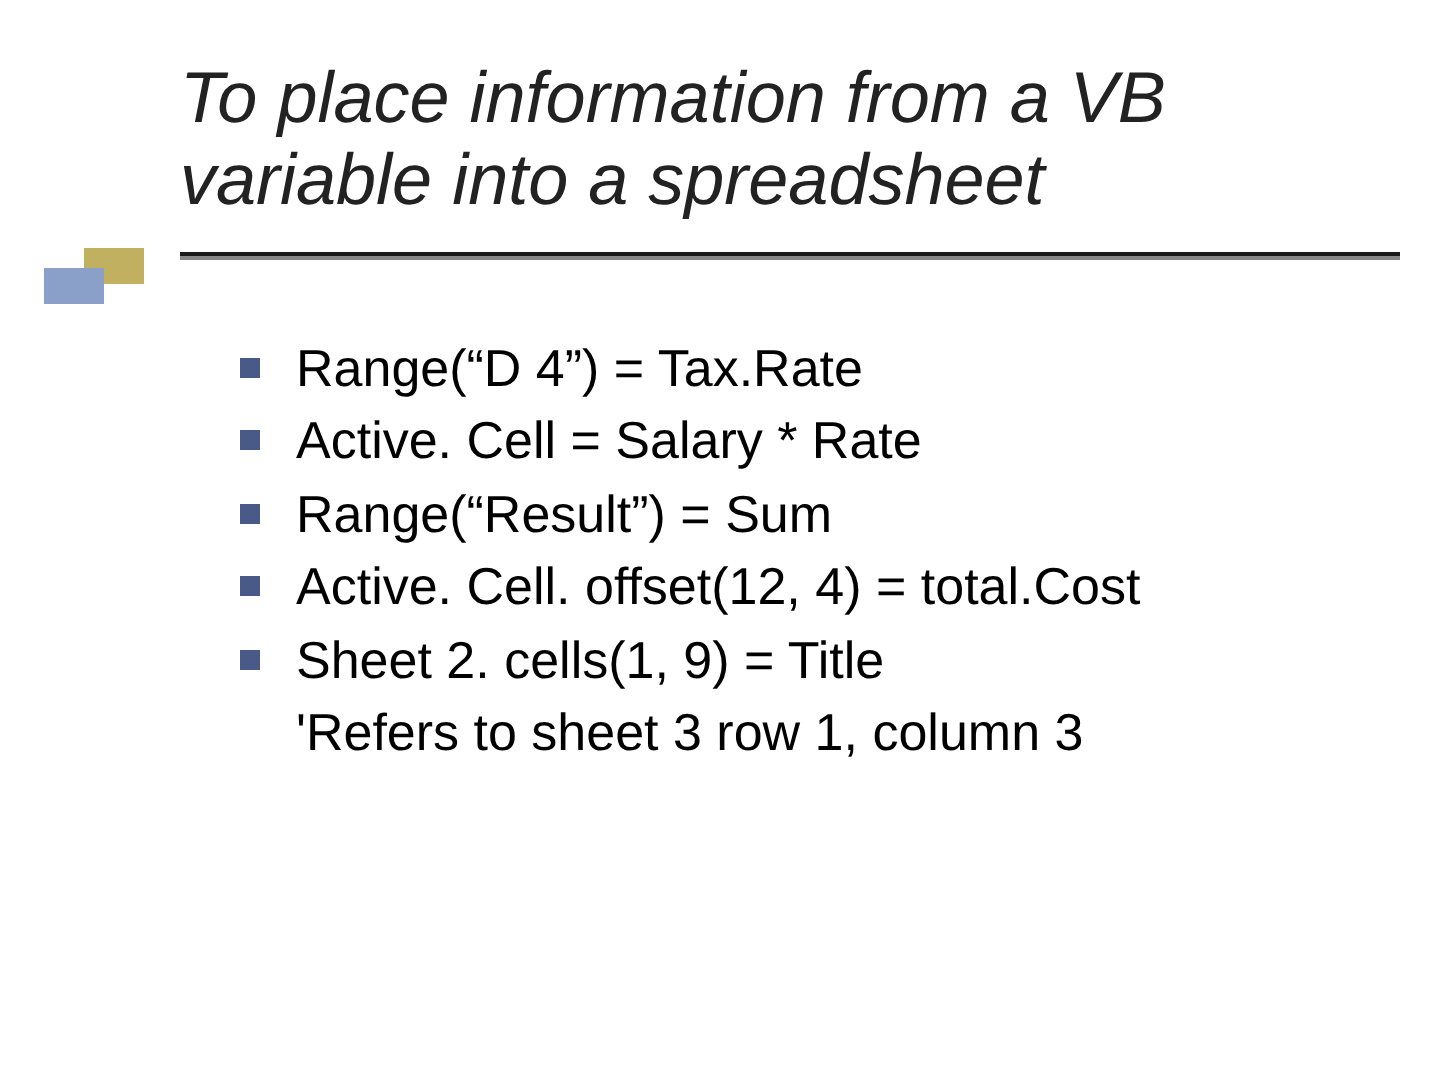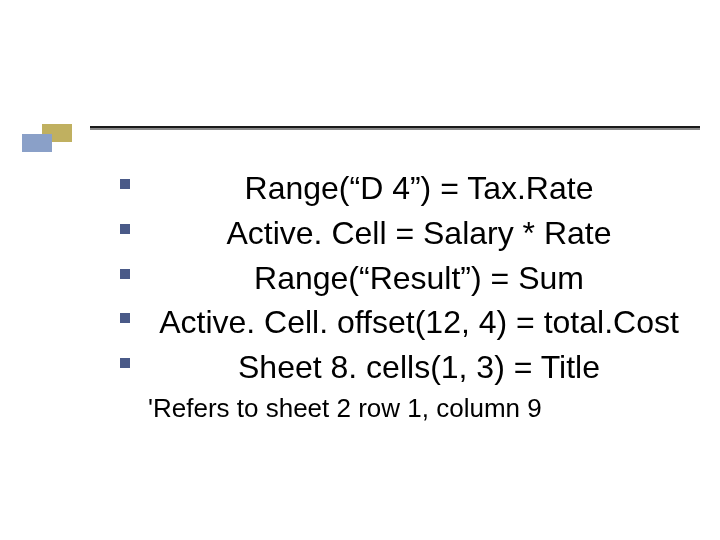--- a/index.html
+++ b/index.html
@@ -76,25 +76,24 @@
     right: 30px;
   }
   ul.bullets {
     list-style: none;
     margin: 0;
     padding: 0;
   }
   ul.bullets > li {
     position: relative;
     padding-left: 28px;
-    font-size: 32px;
+    font-size: 26px;
     line-height: 1.4;
     font-family: "Tahoma", "Verdana", sans-serif;
     color: #000;
-    text-align: center;
   }
   ul.bullets > li .sq {
     position: absolute;
     left: 0;
     top: 13px;
     width: 10px;
     height: 10px;
     background: #4a5a88;
   }
   .cont {
@@ -102,20 +101,23 @@
     font-size: 26px;
     line-height: 1.4;
     font-family: "Tahoma", "Verdana", sans-serif;
   }
 </style>
 </head>
 <body>
 
 <div class="slide">
 
+  <div class="title-block">
+    <h1>To place information from a VB variable into a spreadsheet</h1>
+  </div>
 
   <div class="underline shadow"></div>
   <div class="underline"></div>
 
   <div class="decor">
     <div class="box1"></div>
     <div class="box2"></div>
   </div>
 
   <div class="body-block">
@@ -134,19 +136,19 @@
       </li>
       <li>
         <span class="sq"></span>
         <span>Active. Cell. offset(12, 4) = total.Cost</span>
       </li>
       <li>
         <span class="sq"></span>
       </li>
       <li>
         <span class="sq"></span>
-        <span>Sheet 8. cells(1, 3) = Title</span>
+        <span>Sheet 2. cells(1, 9) = Title</span>
       </li>
     </ul>
-    <div class="cont">'Refers to sheet 2 row 1, column 9</div>
+    <div class="cont">'Refers to sheet 3 row 1, column 3</div>
   </div>
 
 </div>
 
 </body></html>

